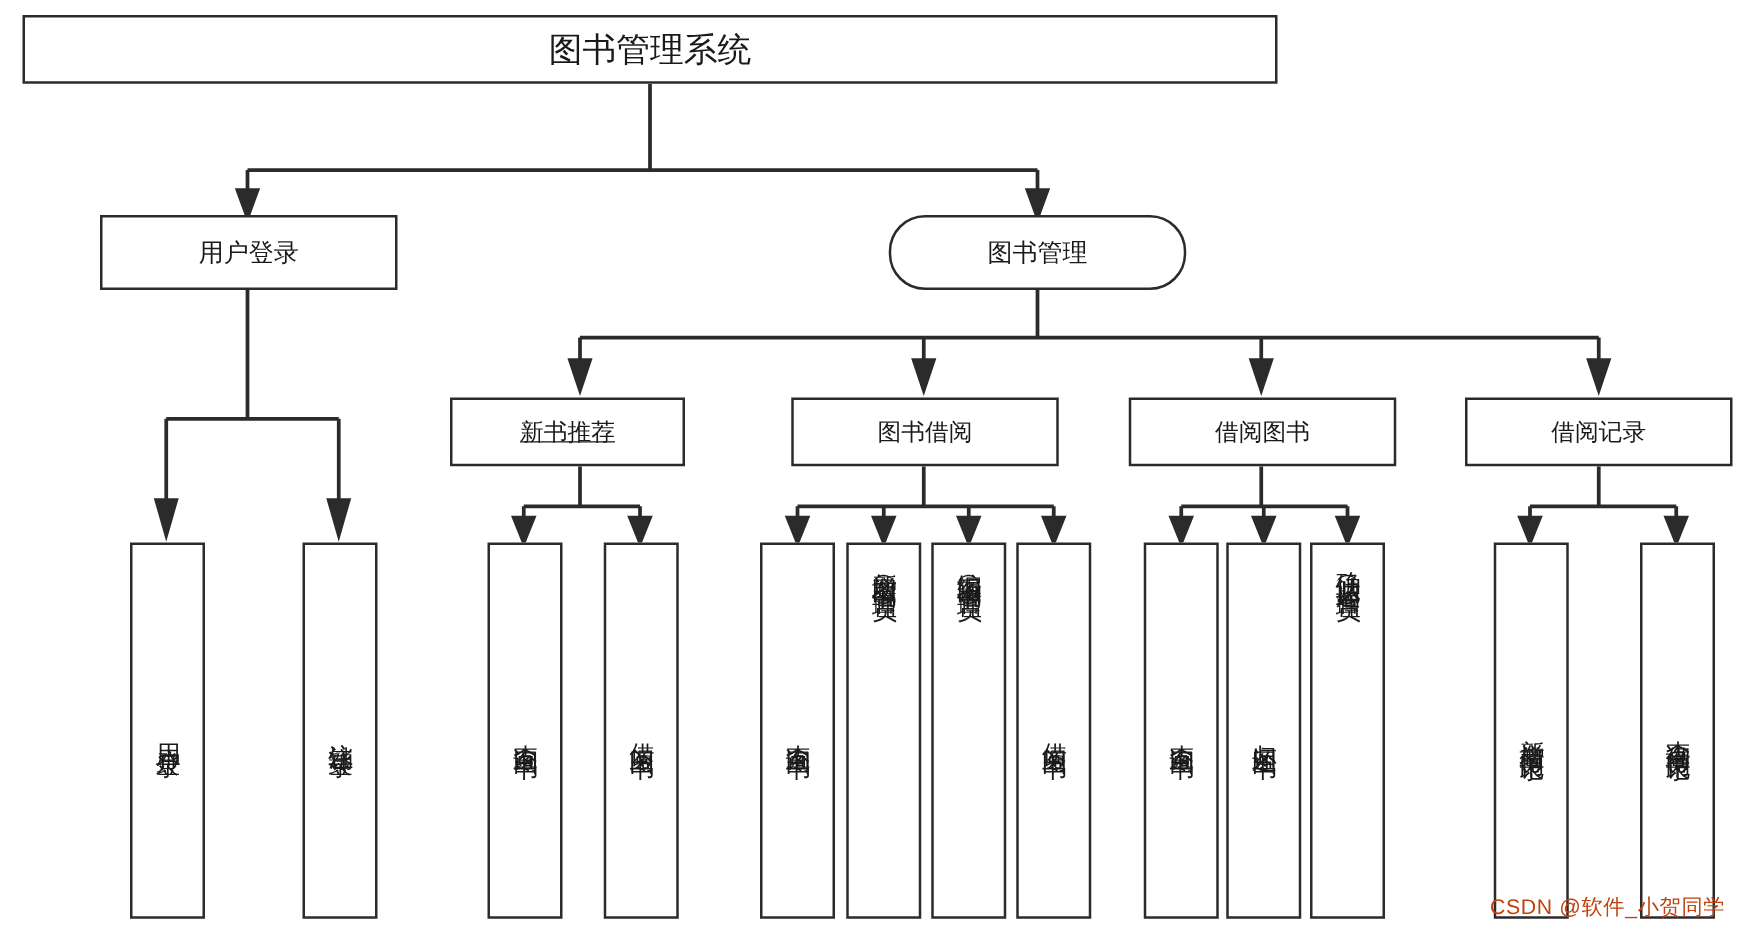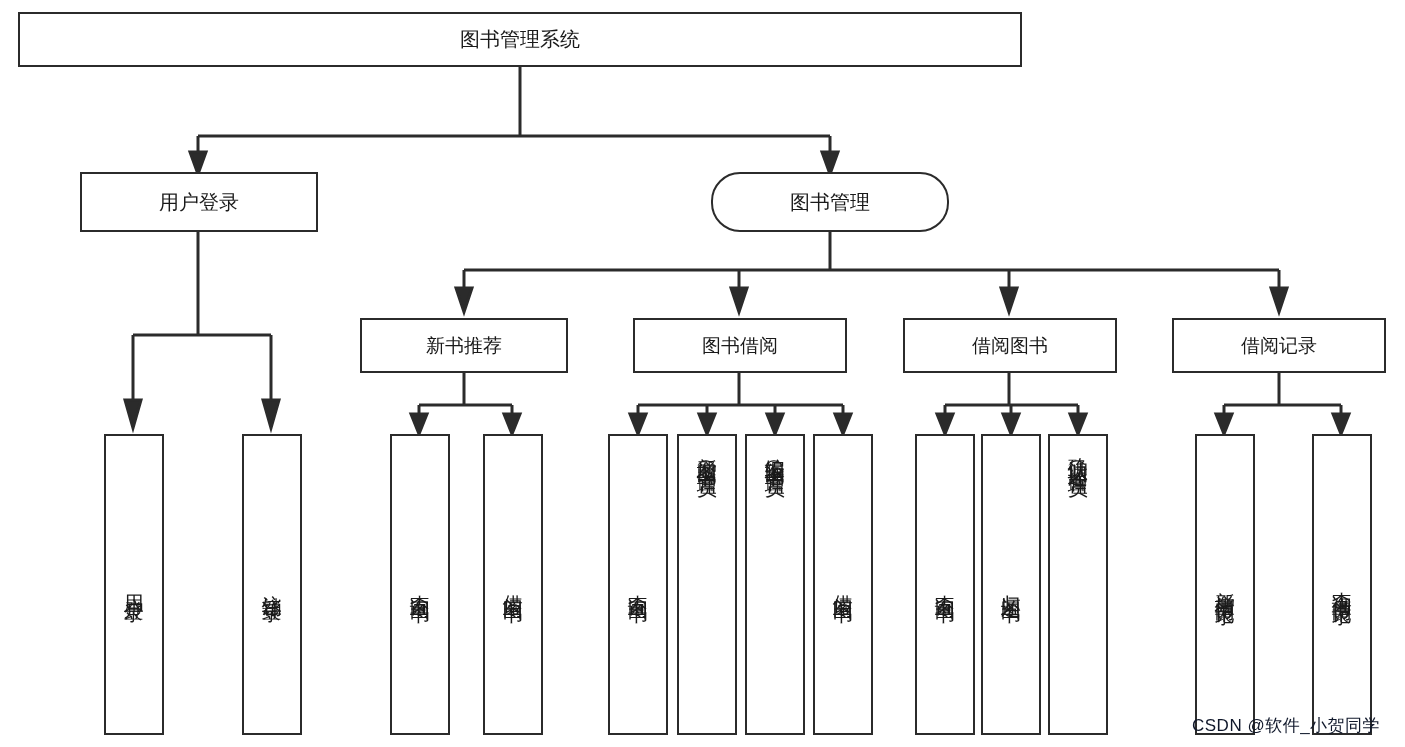--- a/index.html
+++ b/index.html
@@ -30,21 +30,21 @@
     box-sizing: border-box;
     border: 2px solid #2b2b2b;
     background: #ffffff;
     display: flex;
     align-items: center;
     justify-content: center;
     color: #1a1a1a;
     text-align: center;
   }
   .node.root {
-    font-size: 20px;
+    font-size: 27px;
   }
   .node.level1 {
     font-size: 20px;
   }
   .node.level2 {
     font-size: 19px;
   }
   .node.leaf {
     font-size: 20px;
     align-items: center;
@@ -57,21 +57,21 @@
     letter-spacing: 3px;
     line-height: 1.02;
     white-space: nowrap;
     display: block;
   }
   .node.leaf.toptext {
     align-items: flex-start;
   }
   .watermark {
     position: absolute;
-    color: #0f172a;
+    color: #c2410c;
     font-size: 17px;
     white-space: nowrap;
     letter-spacing: 0.5px;
   }
 </style>
 </head>
 <body>
 
 <div id="canvas">
 
@@ -147,21 +147,21 @@
     <span>图书管理系统</span>
   </div>
 
   <div class="node level1" style="left:80px; top:172px; width:238px; height:60px;">
     <span>用户登录</span>
   </div>
   <div class="node level1" style="left:711px; top:172px; width:238px; height:60px;border-radius:29px;">
     <span>图书管理</span>
   </div>
 
-  <div class="node level2" style="left:360px; top:318px; width:208px; height:55px;">
+  <div class="node level2" style="left:360px; top:318px; width:188px; height:55px;text-decoration:underline;">
     <span>新书推荐</span>
   </div>
   <div class="node level2" style="left:633px; top:318px; width:214px; height:55px;">
     <span>图书借阅</span>
   </div>
   <div class="node level2" style="left:903px; top:318px; width:214px; height:55px;">
     <span>借阅图书</span>
   </div>
   <div class="node level2" style="left:1172px; top:318px; width:214px; height:55px;">
     <span>借阅记录</span>

